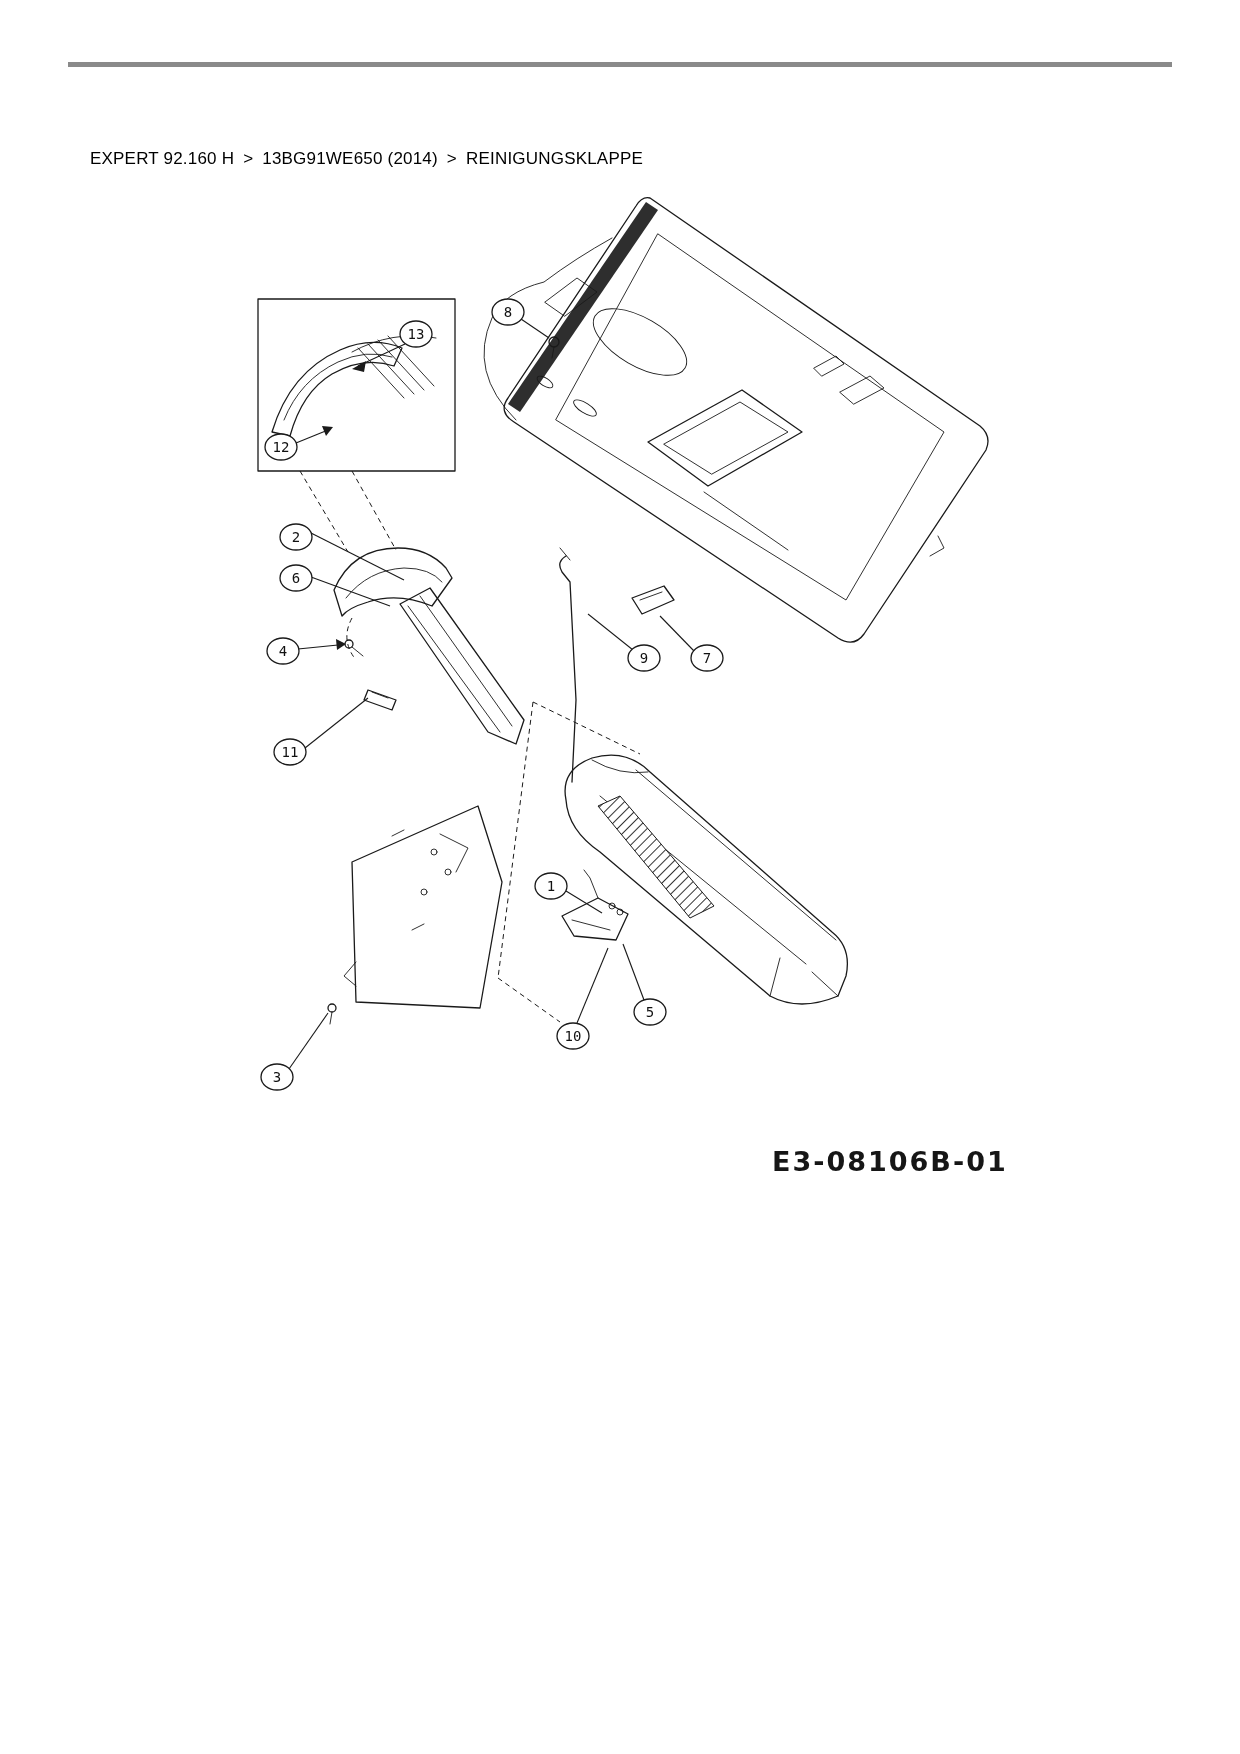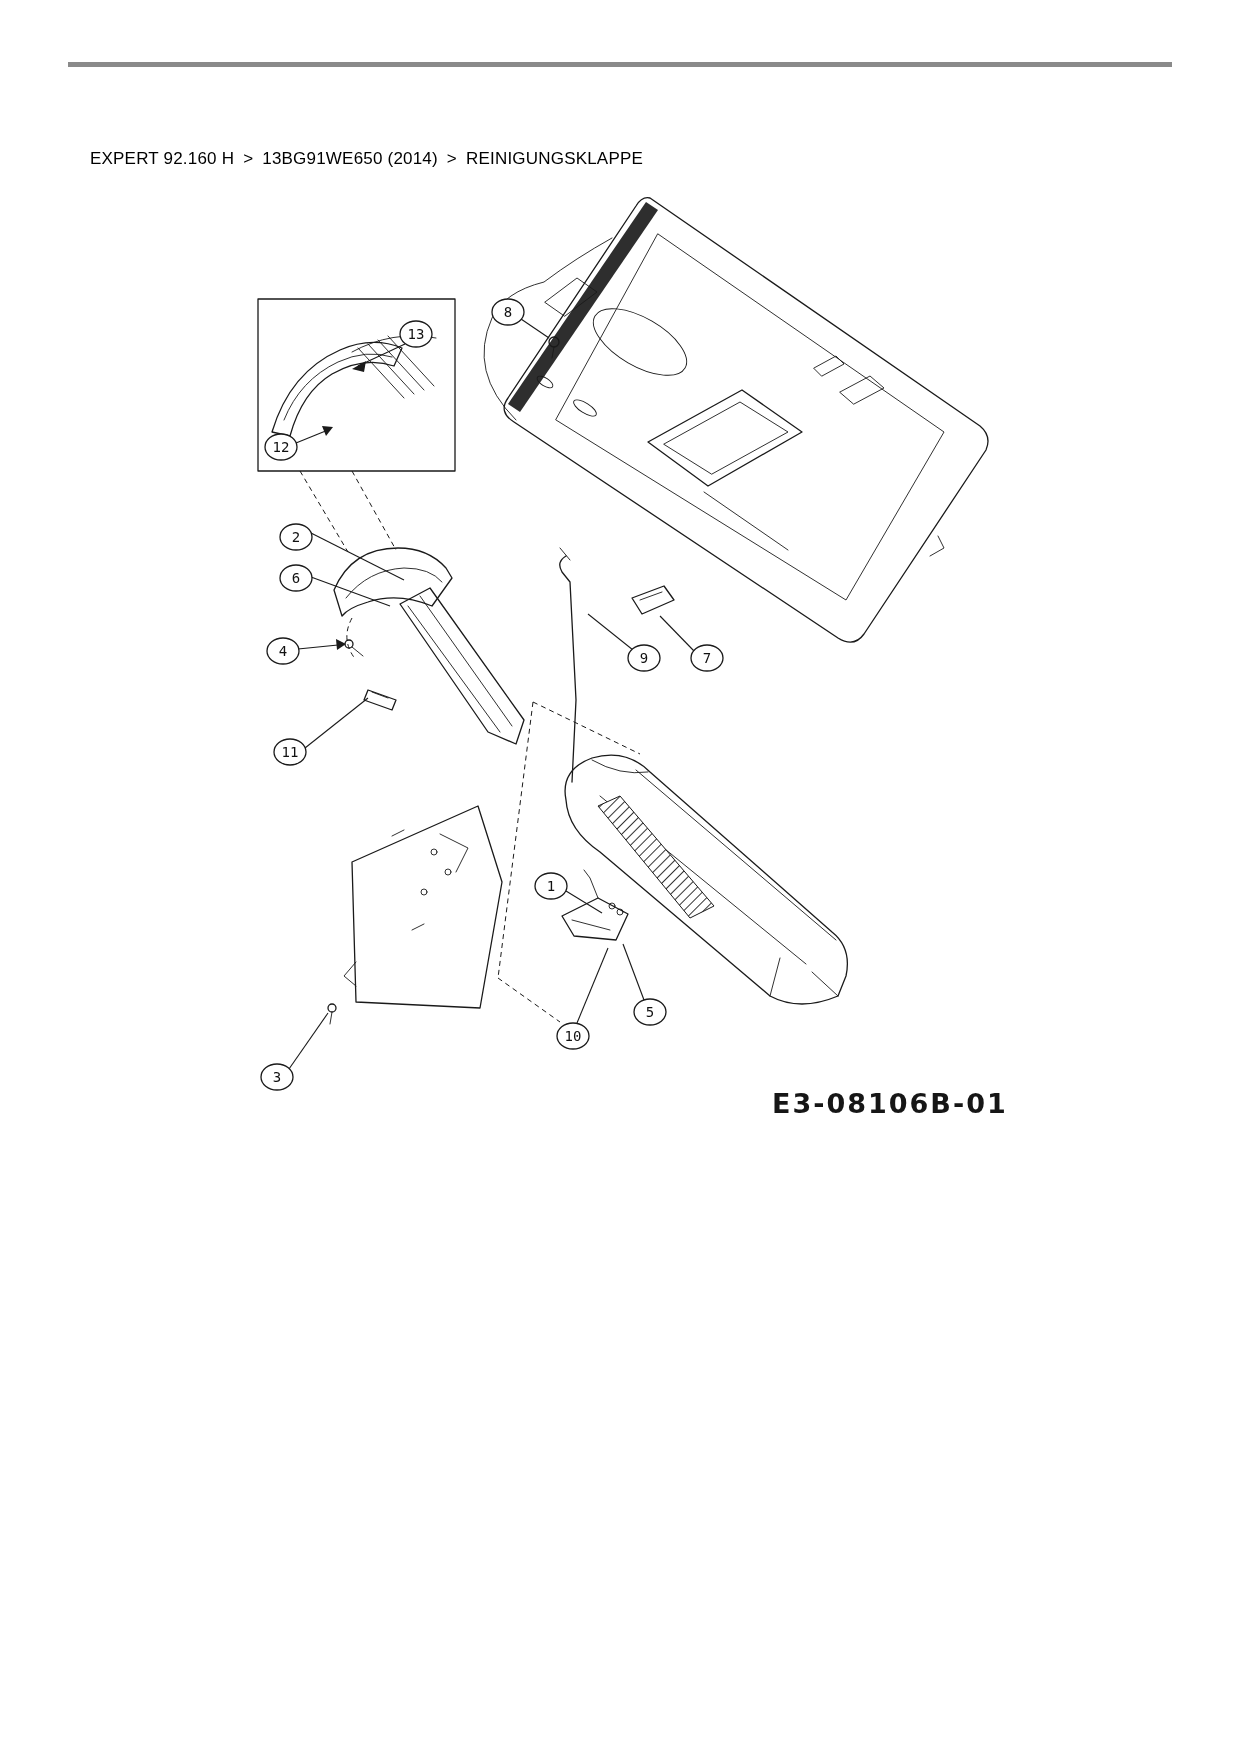--- a/index.html
+++ b/index.html
@@ -10,21 +10,21 @@
   .top-rule {
     position:absolute; left:68px; top:62px; width:1104px; height:5px;
     background:#8a8a8a;
   }
   .breadcrumb {
     position:absolute; left:90px; top:103px; font-size:17px; color:#000;
     letter-spacing:0.2px; white-space:nowrap;margin-top:46px;
   }
   .breadcrumb .sep { margin:0 9px; }
   .drawing-number {
-    position:absolute; left:772px; top:1088px;
+    position:absolute; left:772px; top:1146px;
     font-family:"DejaVu Sans", sans-serif; font-weight:bold;
     font-size:27px; letter-spacing:2px; color:#161616;
   }
   svg.diagram { position:absolute; left:0; top:0; }
   .art  { stroke:#1a1a1a; fill:none; stroke-width:1.3; stroke-linejoin:round; stroke-linecap:round; }
   .thin { stroke-width:0.9; }
   .lead { stroke:#1a1a1a; stroke-width:1.1; fill:none; }
   .dash { stroke:#1a1a1a; stroke-width:1; stroke-dasharray:5 4; fill:none; }
   .callout ellipse { fill:#ffffff; stroke:#1a1a1a; stroke-width:1.3; }
   .callout text {

